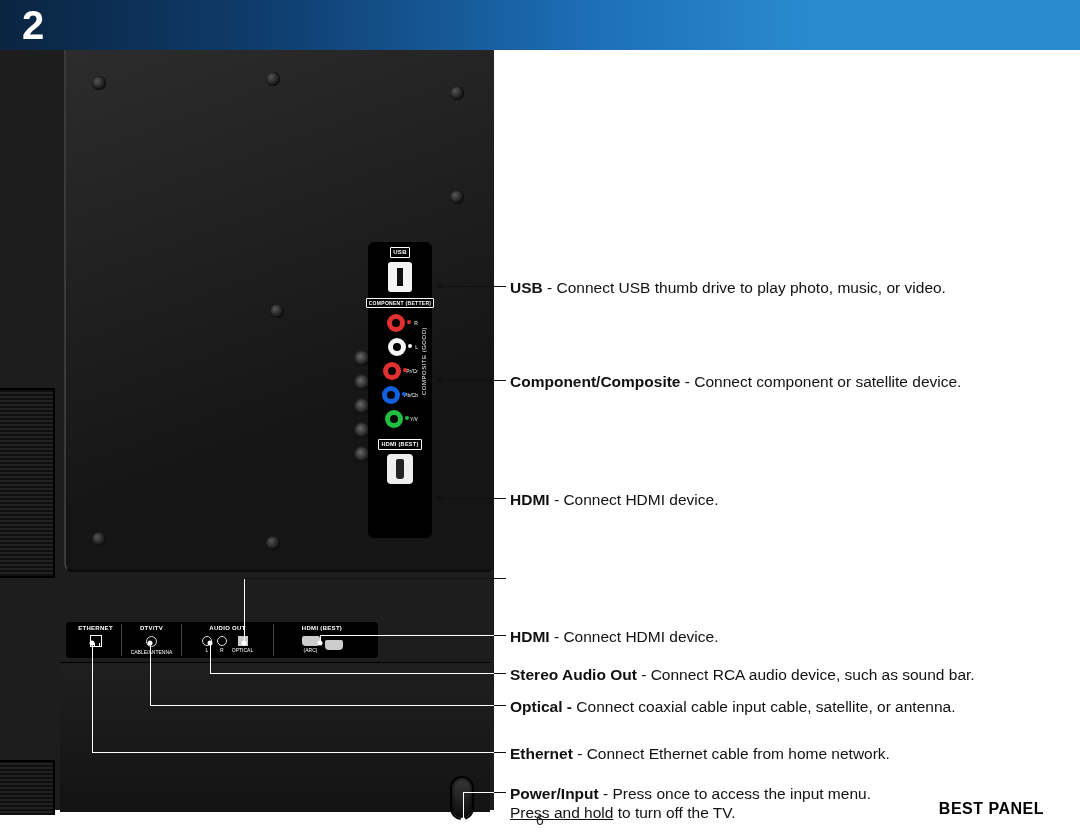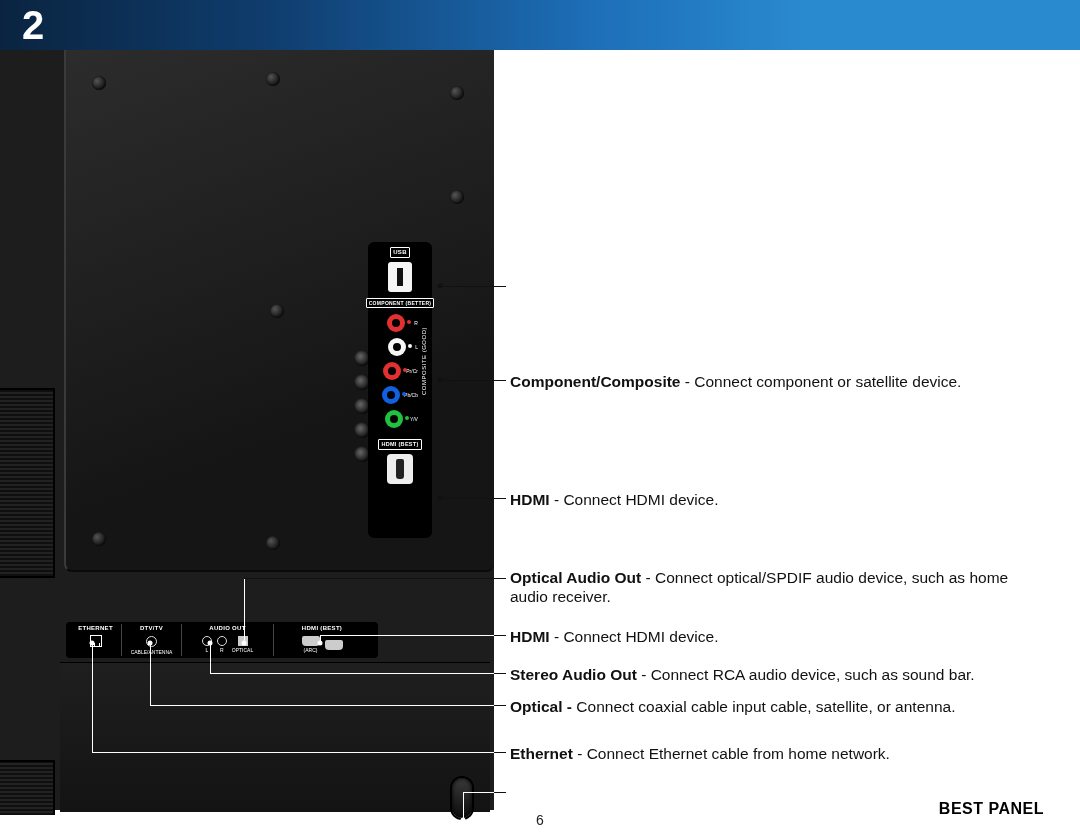--- a/index.html
+++ b/index.html
@@ -372,37 +372,41 @@
   <div class="dot dotw" style="left:92px;top:593px"></div>
   <div class="vline vlinew" style="left:92px;top:593px;height:109px"></div>
   <div class="hline hlinew" style="left:92px;top:702px;width:402px"></div>
   <div class="hline" style="left:494px;top:702px;width:12px"></div>
 
   <div class="dot dotw" style="left:463px;top:770px"></div>
   <div class="vline vlinew" style="left:463px;top:742px;height:28px"></div>
   <div class="hline hlinew" style="left:463px;top:742px;width:31px"></div>
   <div class="hline" style="left:494px;top:742px;width:12px"></div>
 
+  <div class="callout" style="top:228px">
+    <b>USB</b><span> - Connect USB thumb drive to play photo, music, or video.</span>
+  </div>
   <div class="callout" style="top:322px">
     <b>Component/Composite</b><span> - Connect component or satellite device.</span>
   </div>
   <div class="callout" style="top:440px">
     <b>HDMI</b><span> - Connect HDMI device.</span>
   </div>
-  <div class="callout" style="top:518px">
-    <b>Optical Audio Out</b><span> - Connect optical/SPDIF audio device, such as home audio receiver.</span>
-  </div>
   <div class="callout" style="top:577px">
     <b>HDMI</b><span> - Connect HDMI device.</span>
   </div>
   <div class="callout" style="top:615px">
     <b>Stereo Audio Out</b><span> - Connect RCA audio device, such as sound bar.</span>
   </div>
   <div class="callout" style="top:647px">
     <b>Optical - </b><span>Connect coaxial cable input cable, satellite, or antenna.</span>
   </div>
   <div class="callout" style="top:694px">
     <b>Ethernet</b><span> - Connect Ethernet cable from home network.</span>
+  </div>
+  <div class="callout" style="top:734px">
+    <b>Power/Input</b><span> - Press once to access the input menu.</span><br>
+    <span style="text-decoration:underline">Press and hold</span><span> to turn off the TV.</span>
   </div>
 
   <div class="notelabel">BEST PANEL</div>
   <div class="pagenum">6</div>
 </div>
 
 </body></html>

